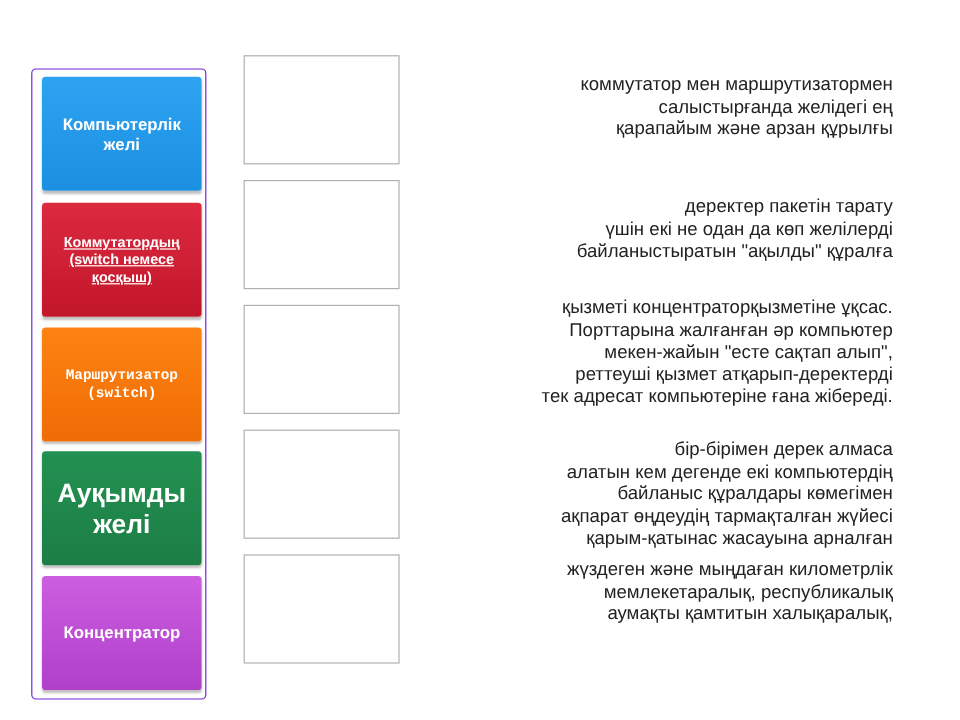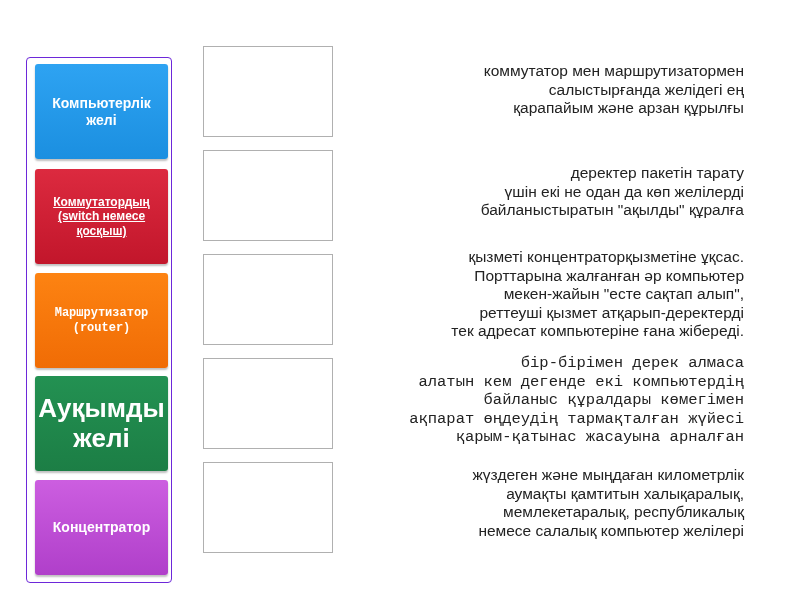--- a/index.html
+++ b/index.html
@@ -17,42 +17,42 @@
       position: absolute; left: 8px; width: 133px; height: 95px;
       border-radius: 3px; color: #fff; display: flex; align-items: center;
       justify-content: center; text-align: center; padding: 4px 6px;
       box-shadow: 0 2px 2px rgba(0,0,0,0.25); cursor: grab; font-weight: bold;
       line-height: 1.2;
     }
     .tile span { display: block; }
     .t0 { top: 6px;   background: linear-gradient(#2ea3f2, #1b8fe0); font-size: 14px; }
     .t1 { top: 111px; background: linear-gradient(#dc2a3f, #c2162b); font-size: 12px; text-decoration: underline; }
     .t2 { top: 215px; background: linear-gradient(#fd8312, #f06c05); font-size: 12px; font-family: Liberation Mono, monospace; }
-    .t3 { top: 318px; background: linear-gradient(#239152, #1c7e45); font-size: 26px; font-weight: bold; line-height: 1.15; }
+    .t3 { top: 318px; background: linear-gradient(#239152, #1c7e45); font-size: 22px; font-weight: bold; line-height: 1.15; }
     .t4 { top: 422px; background: linear-gradient(#cc5ee0, #b03fca); font-size: 14px; }
 
     .drop-box {
       position: absolute; left: 203px; width: 130px; height: 91px;
       border: 1px solid #b0b0b0; background: #fff;
     }
     .d0 { top: 46px; }
     .d1 { top: 150px; }
     .d2 { top: 254px; }
     .d3 { top: 358px; }
     .d4 { top: 462px; }
 
     .desc {
       position: absolute; left: 344px; width: 400px;
       font-size: 15.5px; line-height: 18.5px; color: #222;
     }
     .desc span { display: block; white-space: nowrap; text-align: right; }
     .p0 { top: 62px; }
     .p1 { top: 164px; }
     .p2 { top: 248px; }
-    .p3 { top: 354px; font-family: Liberation Mono, monospace; }
+    .p3 { top: 366px; }
     .p4 { top: 466px; }
   </style>
 </head>
 <body>
 
 <div class="stage">
 
   <div class="tile-tray">
     <div class="tile t0">
       <div>
@@ -63,21 +63,21 @@
     <div class="tile t1">
       <div>
         <span>Коммутатордың</span>
         <span>(switch немесе</span>
         <span>қосқыш)</span>
       </div>
     </div>
     <div class="tile t2">
       <div>
         <span>Маршрутизатор</span>
-        <span>(router)</span>
+        <span>(switch)</span>
       </div>
     </div>
     <div class="tile t3">
       <div>
         <span>Ауқымды</span>
         <span>желі</span>
       </div>
     </div>
     <div class="tile t4">
       <div>
@@ -111,18 +111,17 @@
   </div>
   <div class="desc p3">
     <span>бір-бірімен дерек алмаса</span>
     <span>алатын кем дегенде екі компьютердің</span>
     <span>байланыс құралдары көмегімен</span>
     <span>ақпарат өңдеудің тармақталған жүйесі</span>
     <span>қарым-қатынас жасауына арналған</span>
   </div>
   <div class="desc p4">
     <span>жүздеген және мыңдаған километрлік</span>
+    <span>мемлекетаралық, республикалық</span>
     <span>аумақты қамтитын халықаралық,</span>
-    <span>мемлекетаралық, республикалық</span>
-    <span>немесе салалық компьютер желілері</span>
   </div>
 
 </div>
 
 </body></html>

